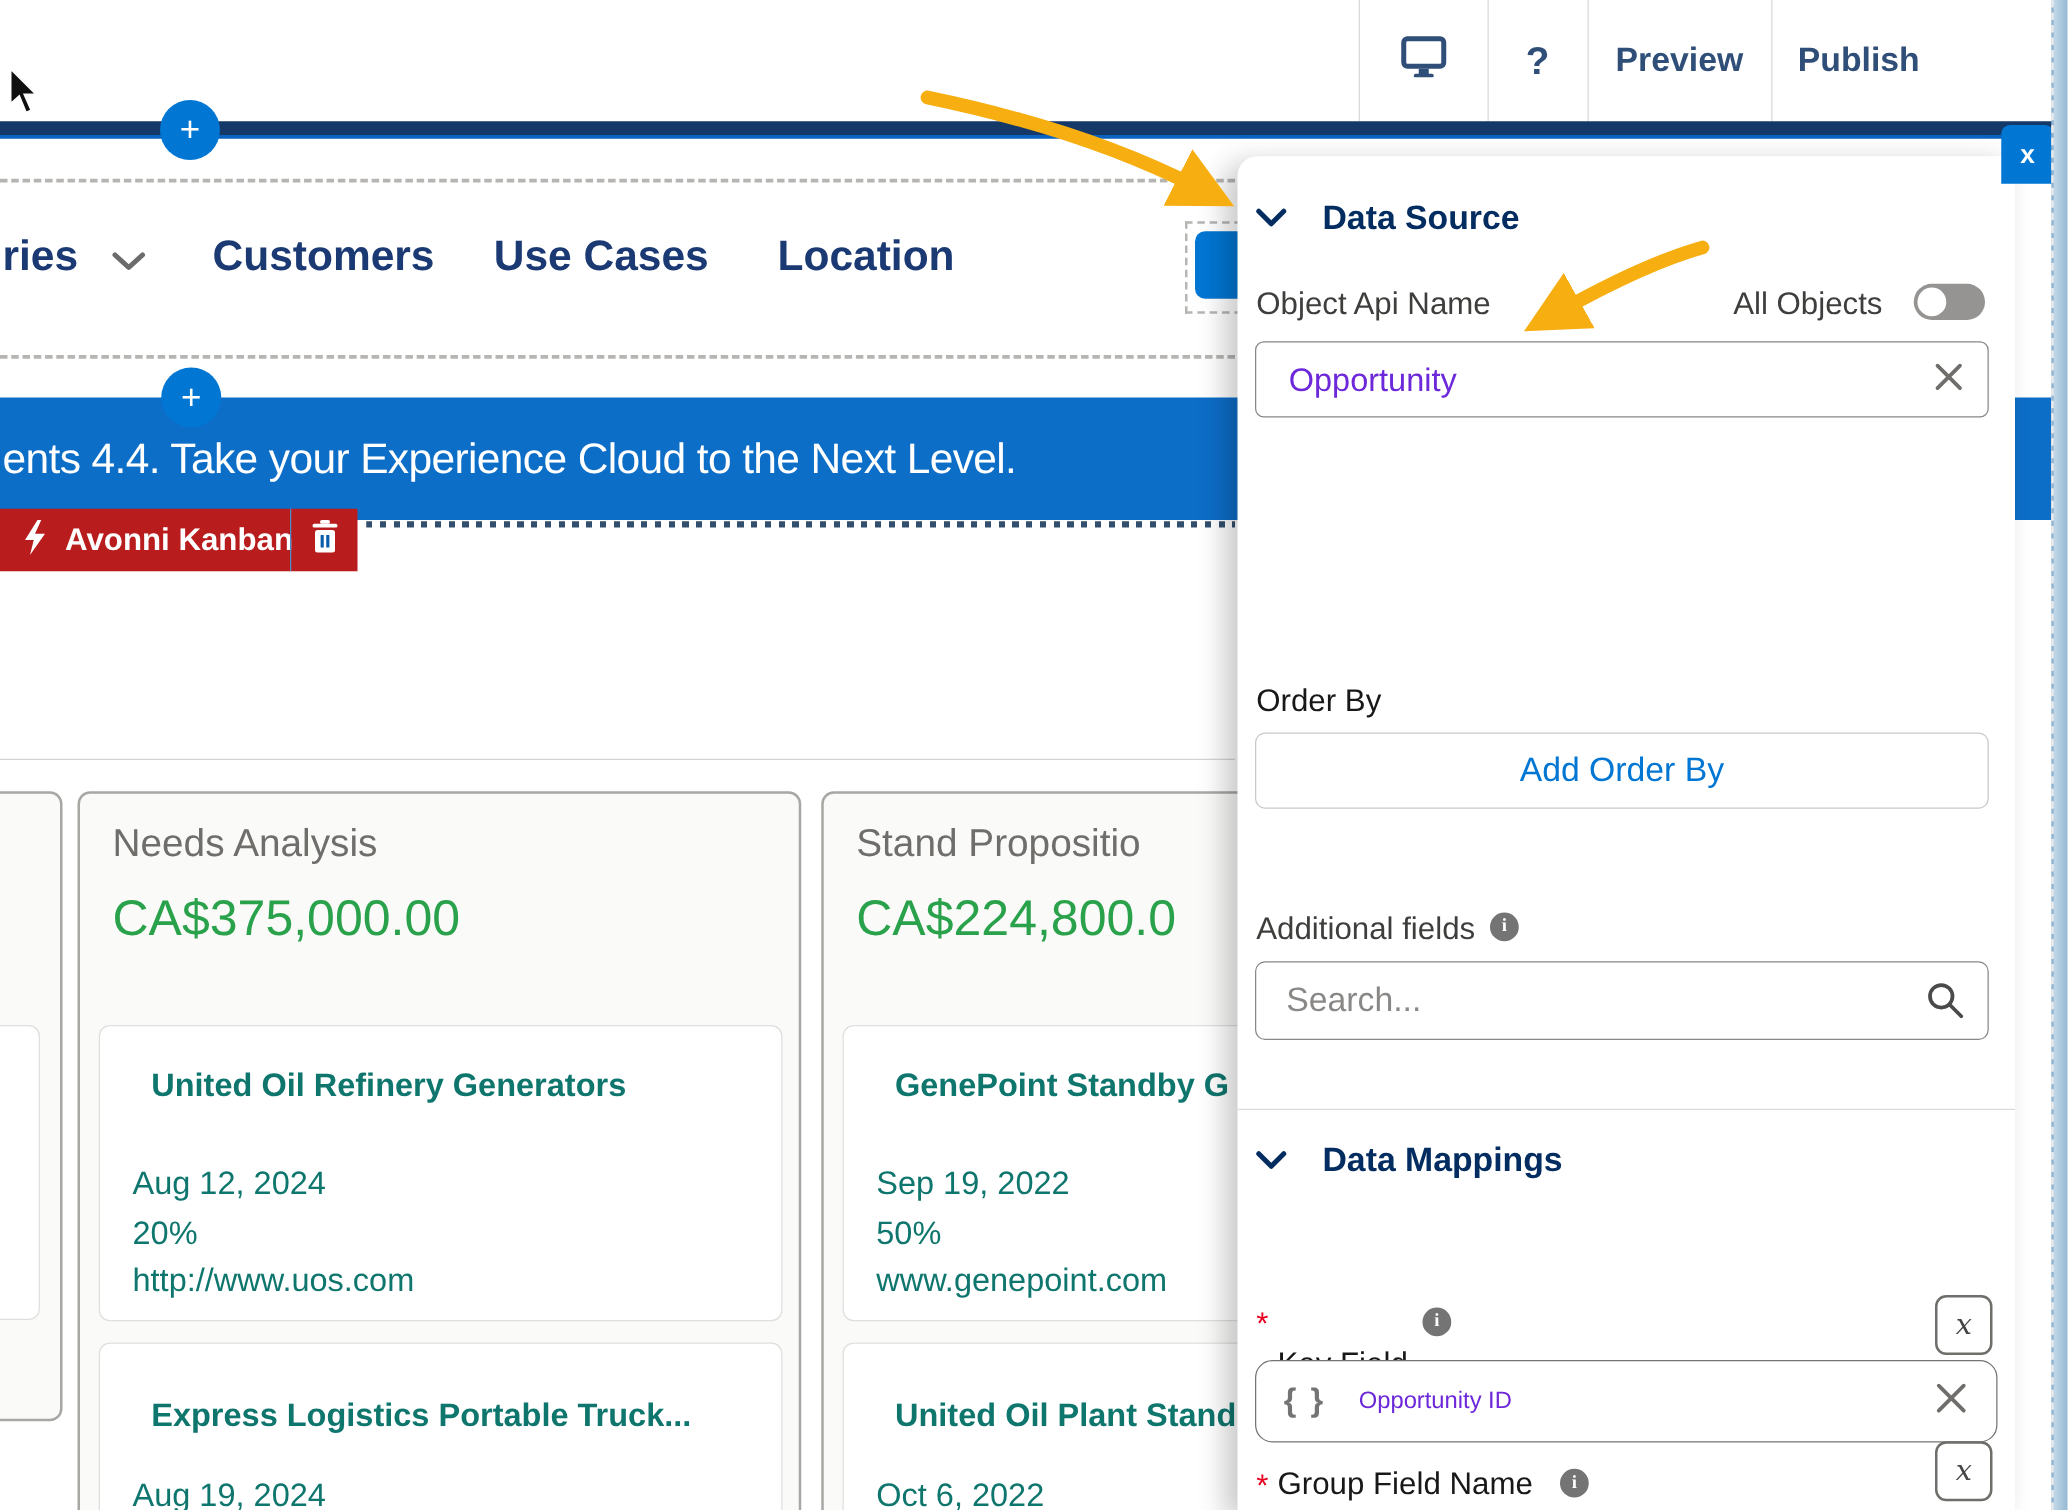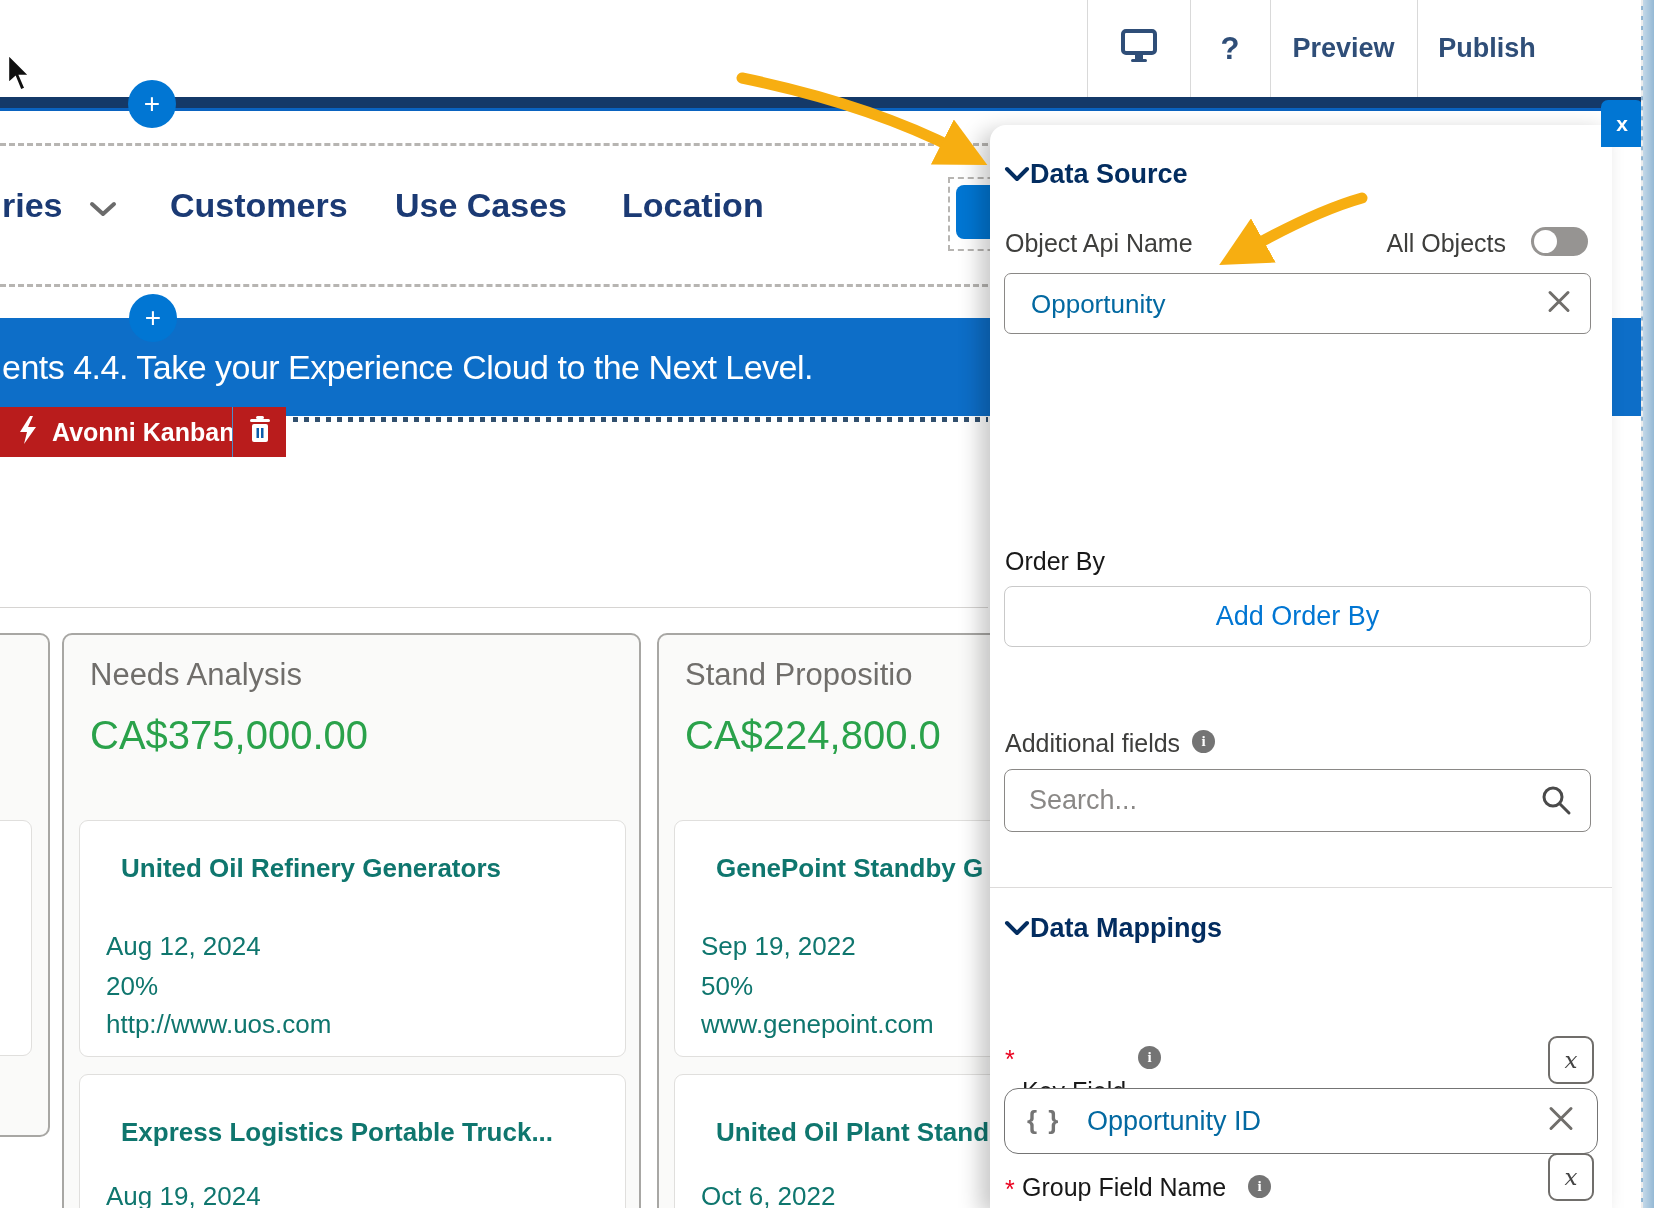--- a/index.html
+++ b/index.html
@@ -46,26 +46,26 @@
   .kcol-amount{position:absolute;left:26px;top:78px;color:#2aa24b;font-size:40px;white-space:nowrap;}
   .kcard{position:absolute;background:#fff;border:1.5px solid #e0dfdd;border-radius:9px;}
   .kcard .title{position:absolute;left:41px;color:#0f766e;font-size:26px;white-space:nowrap;font-weight:bold;}
   .kcard .line{position:absolute;left:26px;color:#0f766e;font-size:26px;white-space:nowrap;}
 
   
   .panel{left:990px;top:125px;width:622px;height:1083px;background:#fff;
     border-radius:16px 0 0 0;box-shadow:-10px 6px 22px rgba(0,0,0,.22);z-index:20;}
   .x-tab{left:1601px;top:100px;width:42px;height:47px;background:#0176d3;border-radius:7px 7px 0 0;
     color:#fff;font-weight:700;font-size:21px;display:flex;align-items:center;justify-content:center;z-index:22;}
-  .sec-header{position:absolute;display:flex;align-items:center;gap:0;
+  .sec-header{position:absolute;display:flex;align-items:center;gap:28px;
     color:#032d60;font-weight:700;font-size:27px;}
   .p-label{position:absolute;color:#3e3e3c;font-size:25px;white-space:nowrap;}
   .p-input{position:absolute;border:1.5px solid #8a8886;border-radius:7px;background:#fff;}
   .p-input .val{position:absolute;left:26px;top:50%;transform:translateY(-50%);
-    color:#0369a1;font-size:26px;white-space:nowrap;}
+    color:#6d28d9;font-size:26px;white-space:nowrap;}
   .clear-x{position:absolute;right:18px;top:50%;transform:translateY(-50%);
     color:#706e6b;font-size:27px;line-height:1;}
   .fieldset{position:absolute;border:1.5px solid #c9c9c9;border-radius:10px;}
   .blue-link{color:#0176d3;font-size:27px;white-space:nowrap;}
   .toggle{position:absolute;width:57px;height:29px;border-radius:15px;background:#969492;}
   .toggle .knob{position:absolute;left:3px;top:3px;width:23px;height:23px;border-radius:50%;background:#fff;}
   .info-icon{position:absolute;width:23px;height:23px;border-radius:50%;background:#747474;color:#fff;
     display:flex;align-items:center;justify-content:center;font-size:15px;font-weight:700;
     font-family:"Liberation Serif",serif;}
   .xfield-btn{position:absolute;width:42px;height:44px;border:2px solid #706e6b;border-radius:9px;
@@ -253,21 +253,21 @@
     <span>Data Mappings</span>
   </div>
 
   <div class="req" style="position:absolute;left:15px;top:920px">*</div>
   <div class="p-label" style="left:32px;top:952px;color:#181818">Key Field</div>
   <div class="info-icon" style="left:148px;top:921px">i</div>
   <div class="xfield-btn" style="left:558px;top:911px">x</div>
 
   <div class="p-input" style="left:14px;top:963px;width:592px;height:64px;border-radius:14px;border-color:#747474">
     <span class="braces" style="position:absolute;left:22px;top:16px">{ }</span>
-    <span class="val" style="left:82px;font-size:27px">Opportunity ID</span>
+    <span class="val" style="left:82px;font-size:19px">Opportunity ID</span>
     <span class="clear-x" style="right:22px">
       <svg width="28" height="28" viewBox="0 0 28 28">
           <path d="M4 4 L24 24 M24 4 L4 24" stroke="#706e6b" stroke-width="3" stroke-linecap="round"></path>
         </svg>
     </span>
   </div>
 
   <div class="req" style="position:absolute;left:15px;top:1050px">*</div>
   <div class="p-label" style="left:32px;top:1048px;color:#181818">Group Field Name</div>
   <div class="info-icon" style="left:258px;top:1050px">i</div>

